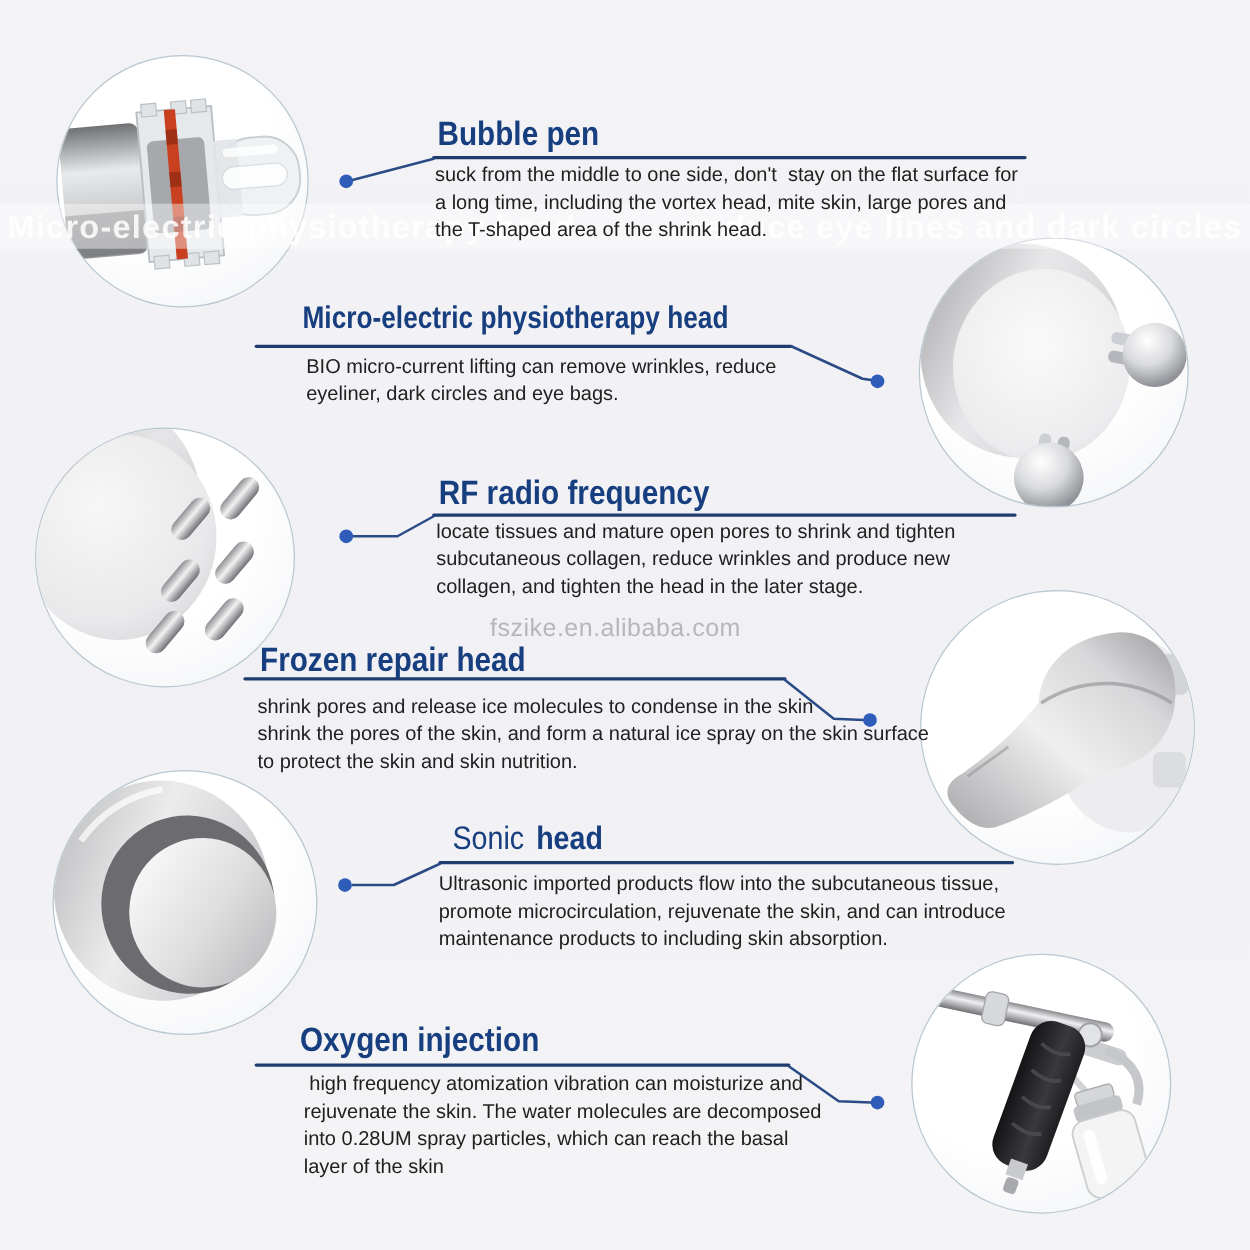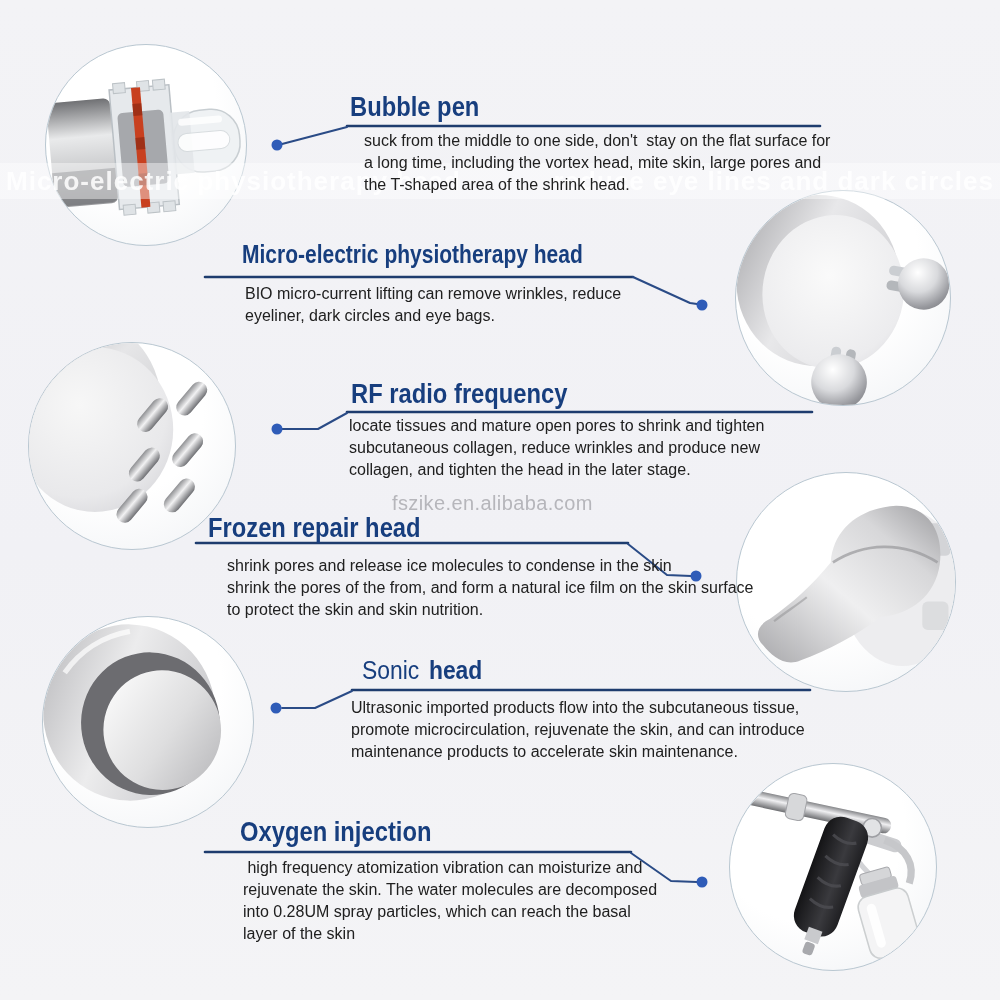--- a/index.html
+++ b/index.html
@@ -17,24 +17,24 @@
   .t-bubble{left:350px;top:92px;}
   .t-micro {left:242px;top:240px;font-size:25px;transform:scaleX(0.84);}
   .t-rf    {left:351px;top:379px;}
   .t-frozen{left:208px;top:513px;}
   .t-sonic {left:362px;top:656px;font-size:26px;}
   .t-oxygen{left:240px;top:817px;}
   .ttl .light{font-weight:400;margin-right:11px;}
   
   .bodytxt{position:absolute;color:#202020;font-size:16px;line-height:22px;}
   .bodytxt .ln{white-space:pre;}
-  .b-bubble{left:348px;top:130px;margin-left:16px;}
+  .b-bubble{left:348px;top:130px;}
   .b-micro {left:245px;top:283px;}
   .b-rf    {left:349px;top:415px;}
-  .b-frozen{left:206px;top:555px;margin-left:21px;}
+  .b-frozen{left:206px;top:555px;}
   .b-sonic {left:351px;top:697px;}
   .b-oxygen{left:243px;top:857px;}
   
   .photo{
     position:absolute;border-radius:50%;overflow:hidden;
     border:1.5px solid #b9c7d1;box-sizing:border-box;
     background:radial-gradient(circle at 38% 30%, #ffffff 50%, #eff1f4 100%);
     z-index:1;
   }
   .photo svg{width:100%;height:100%;display:block;}
@@ -310,29 +310,29 @@
     <h2 class="ttl t-rf">RF radio frequency</h2>
     <div class="bodytxt b-rf">
       <div class="ln">locate tissues and mature open pores to shrink and tighten</div>
       <div class="ln">subcutaneous collagen, reduce wrinkles and produce new</div>
       <div class="ln">collagen, and tighten the head in the later stage.</div>
     </div>
 
     <h2 class="ttl t-frozen">Frozen repair head</h2>
     <div class="bodytxt b-frozen">
       <div class="ln">shrink pores and release ice molecules to condense in the skin</div>
-      <div class="ln">shrink the pores of the from, and form a natural ice film on the skin surface</div>
+      <div class="ln">shrink the pores of the skin, and form a natural ice spray on the skin surface</div>
       <div class="ln">to protect the skin and skin nutrition.</div>
     </div>
 
     <h2 class="ttl t-sonic"><span class="light">Sonic</span><span>head</span></h2>
     <div class="bodytxt b-sonic">
       <div class="ln">Ultrasonic imported products flow into the subcutaneous tissue,</div>
       <div class="ln">promote microcirculation, rejuvenate the skin, and can introduce</div>
-      <div class="ln">maintenance products to accelerate skin maintenance.</div>
+      <div class="ln">maintenance products to including skin absorption.</div>
     </div>
 
     <h2 class="ttl t-oxygen">Oxygen injection</h2>
     <div class="bodytxt b-oxygen">
       <div class="ln"> high frequency atomization vibration can moisturize and</div>
       <div class="ln">rejuvenate the skin. The water molecules are decomposed</div>
       <div class="ln">into 0.28UM spray particles, which can reach the basal</div>
       <div class="ln">layer of the skin</div>
     </div>
 

